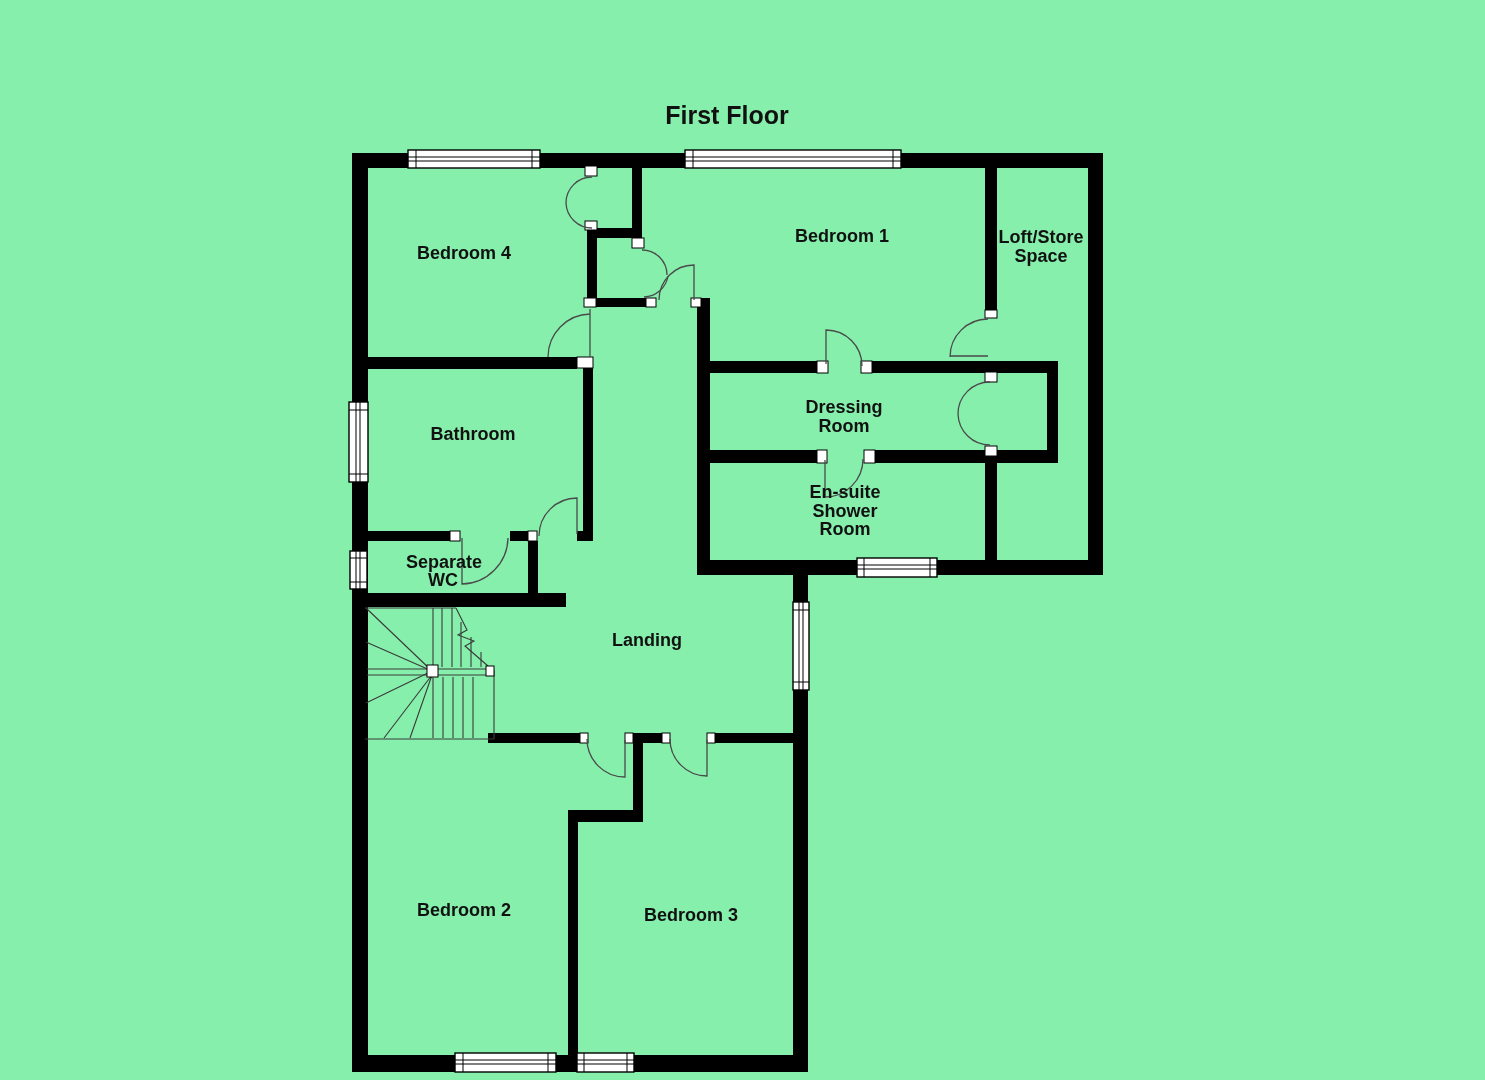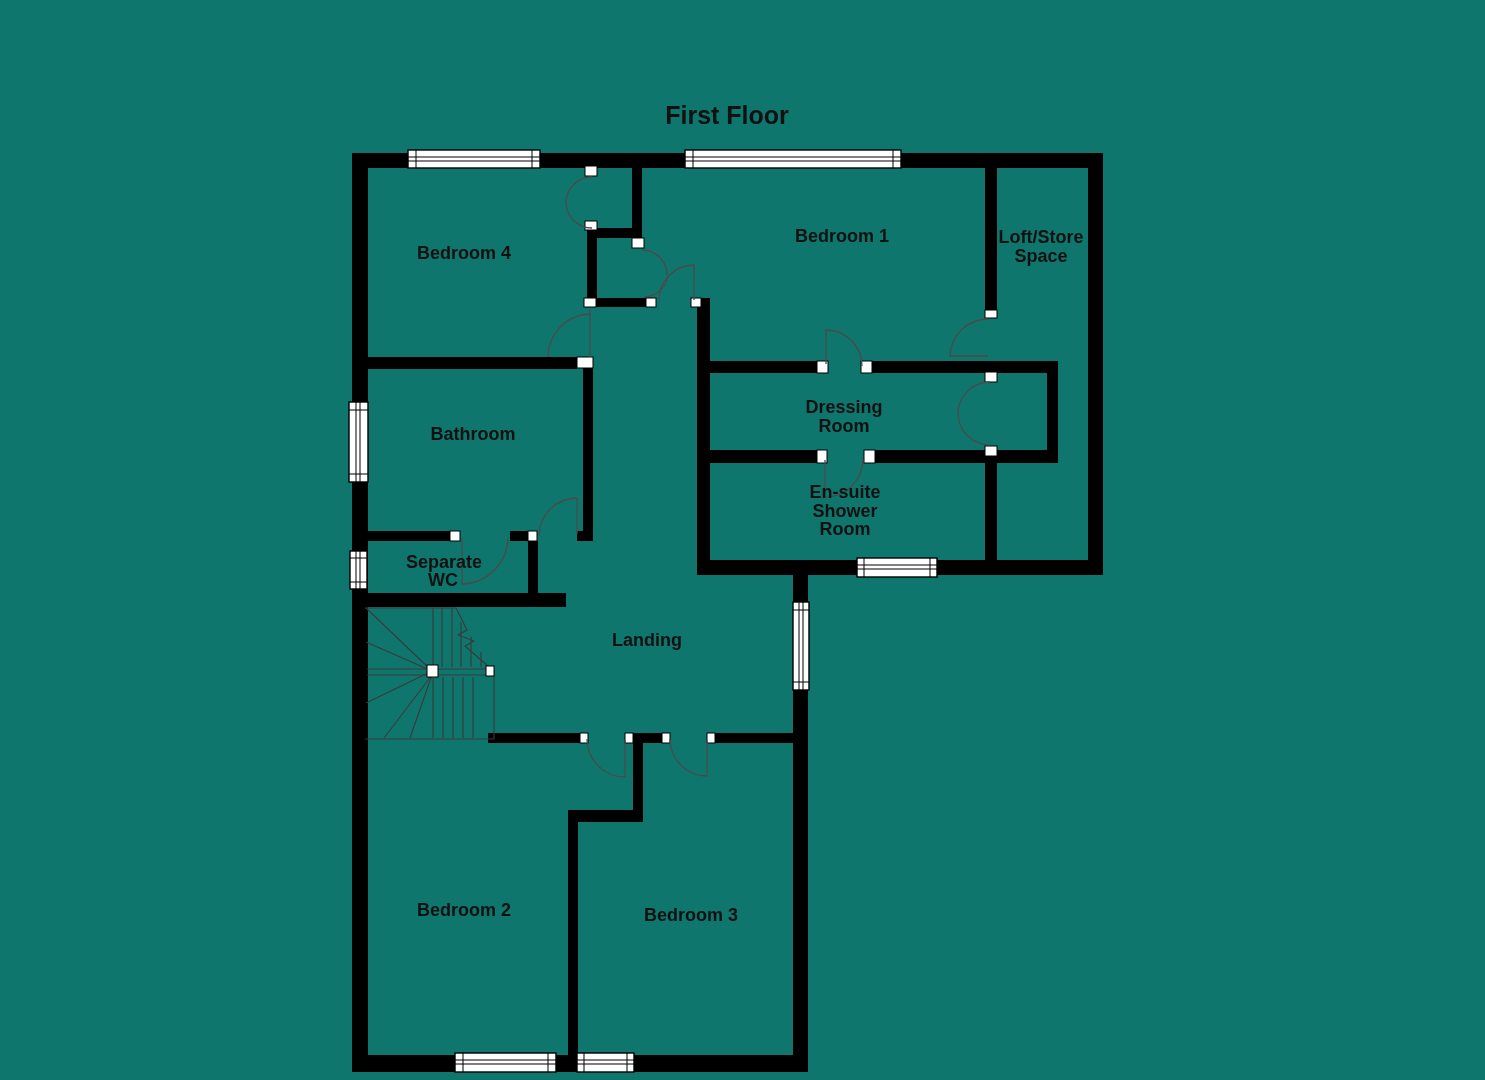--- a/index.html
+++ b/index.html
@@ -5,21 +5,21 @@
   html, body {
     margin: 0;
     padding: 0;
     background: #ffffff;
     font-family: "Liberation Sans", sans-serif;
   }
   .page {
     position: relative;
     width: 1485px;
     height: 1080px;
-    background: #0f766e;
+    background: #86efac;
     overflow: hidden;
   }
   svg { display: block; }
   .plan-title {
     font-family: "Liberation Sans", sans-serif;
     font-weight: bold;
     font-size: 25px;
     fill: #111111;
     text-anchor: middle;
   }

